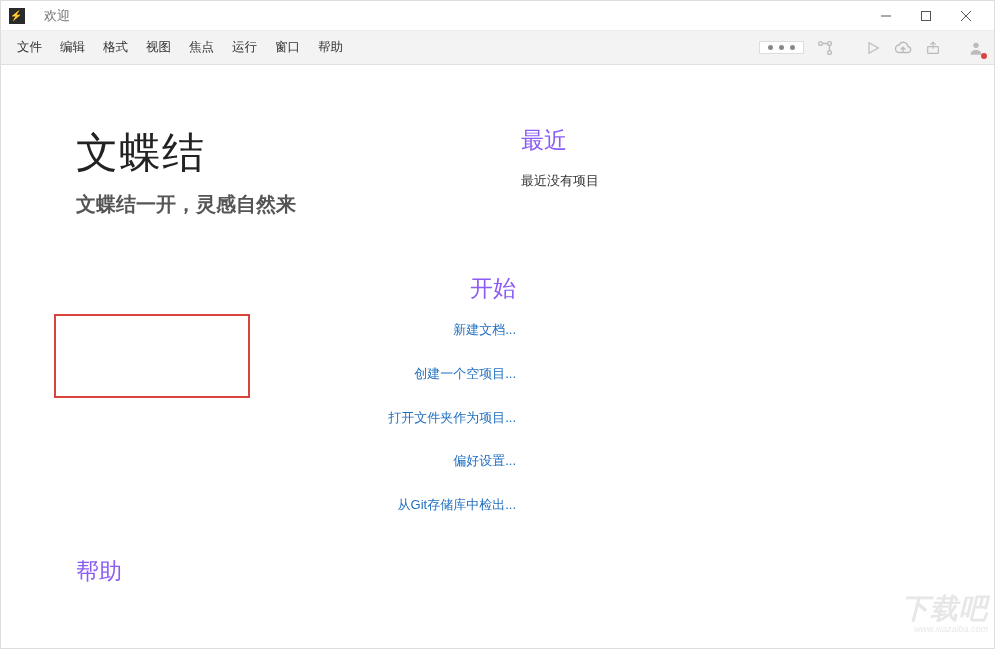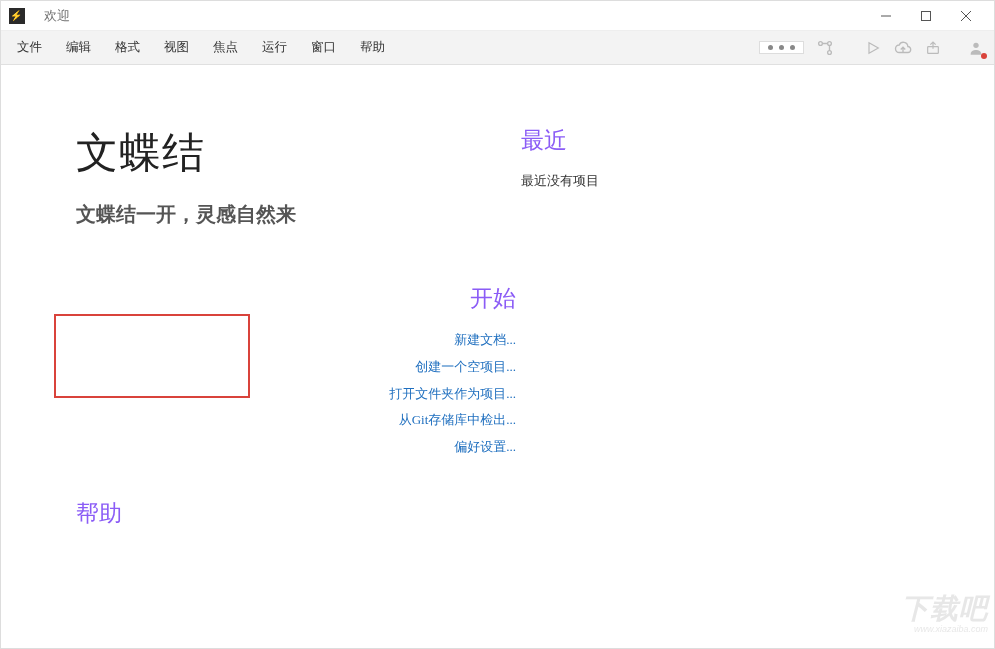--- a/index.html
+++ b/index.html
@@ -54,21 +54,21 @@
     .menubar {
       height: 34px;
       background: #f3f3f3;
       border-bottom: 1px solid #e0e0e0;
       display: flex;
       align-items: center;
       padding: 0 10px;
     }
     .menu-items {
       display: flex;
-      gap: 12px;
+      gap: 6px;
     }
     .menu-item {
       font-size: 12.5px;
       color: #333;
       padding: 4px 6px;
       cursor: pointer;
     }
     .menu-right {
       margin-left: auto;
       display: flex;
@@ -117,40 +117,39 @@
     .left-col {
       width: 440px;
     }
     .right-col {
       padding-left: 5px;
     }
     .app-title {
       font-size: 42px;
       font-weight: 400;
       color: #222;
-      margin-bottom: 20px;
+      margin-bottom: 10px;
       letter-spacing: 1px;
     }
     .app-subtitle {
       font-size: 20px;
       color: #555;
       font-weight: 700;
       margin-bottom: 55px;
     }
     .section-header {
       font-size: 23px;
       color: #8b5cf6;
       font-weight: 400;
       margin-bottom: 16px;
     }
     .link-list {
       display: flex;
       flex-direction: column;
-      gap: 6px;
-      font-family: Liberation Serif, serif;
+      gap: 23px;
     }
     .link {
       font-size: 13px;
       color: #1f6fbf;
       cursor: pointer;
       line-height: 1.6;
     }
     .highlight-box {
       border: 2px solid #d9433b;
       position: absolute;
@@ -267,22 +266,22 @@
   <div class="left-col">
     <h1 class="app-title">文蝶结</h1>
     <div class="app-subtitle">文蝶结一开，灵感自然来</div>
 
     <div class="section-start">
       <div class="section-header">开始</div>
       <div class="link-list">
         <span class="link">新建文档...</span>
         <span class="link">创建一个空项目...</span>
         <span class="link">打开文件夹作为项目...</span>
+        <span class="link">偏好设置...</span>
         <span class="link">从Git存储库中检出...</span>
-        <span class="link">偏好设置...</span>
       </div>
     </div>
 
     <div>
       <div class="section-header section-help-hdr">帮助</div>
     </div>
   </div>
 
   <div class="right-col">
     <div class="section-header">最近</div>

